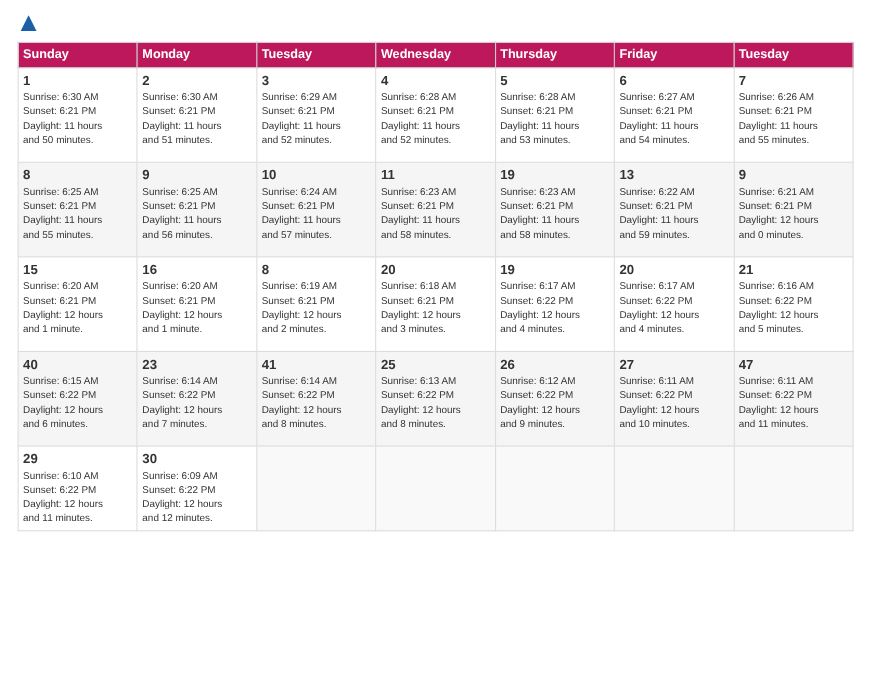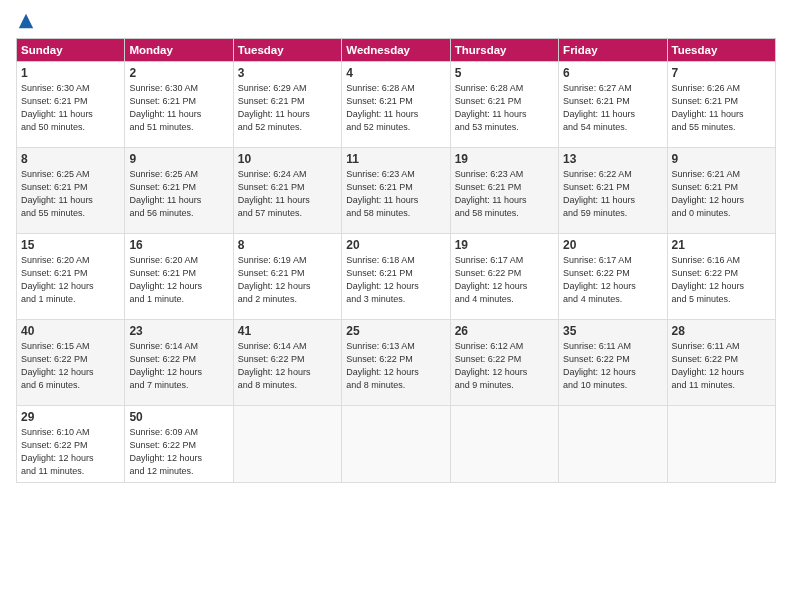--- a/index.html
+++ b/index.html
@@ -184,29 +184,29 @@
           <td><span class="day-num">40</span>
 <span class="day-info">Sunrise: 6:15 AM<br>Sunset: 6:22 PM<br>Daylight: 12 hours<br>and 6 minutes.</span></td>
           <td><span class="day-num">23</span>
 <span class="day-info">Sunrise: 6:14 AM<br>Sunset: 6:22 PM<br>Daylight: 12 hours<br>and 7 minutes.</span></td>
           <td><span class="day-num">41</span>
 <span class="day-info">Sunrise: 6:14 AM<br>Sunset: 6:22 PM<br>Daylight: 12 hours<br>and 8 minutes.</span></td>
           <td><span class="day-num">25</span>
 <span class="day-info">Sunrise: 6:13 AM<br>Sunset: 6:22 PM<br>Daylight: 12 hours<br>and 8 minutes.</span></td>
           <td><span class="day-num">26</span>
 <span class="day-info">Sunrise: 6:12 AM<br>Sunset: 6:22 PM<br>Daylight: 12 hours<br>and 9 minutes.</span></td>
-          <td><span class="day-num">35</span>
+          <td><span class="day-num">27</span>
 <span class="day-info">Sunrise: 6:11 AM<br>Sunset: 6:22 PM<br>Daylight: 12 hours<br>and 10 minutes.</span></td>
-          <td><span class="day-num">28</span>
+          <td><span class="day-num">47</span>
 <span class="day-info">Sunrise: 6:11 AM<br>Sunset: 6:22 PM<br>Daylight: 12 hours<br>and 11 minutes.</span></td>
         </tr>
         <tr class="last-row">
           <td><span class="day-num">29</span>
 <span class="day-info">Sunrise: 6:10 AM<br>Sunset: 6:22 PM<br>Daylight: 12 hours<br>and 11 minutes.</span></td>
-          <td><span class="day-num">50</span>
+          <td><span class="day-num">30</span>
 <span class="day-info">Sunrise: 6:09 AM<br>Sunset: 6:22 PM<br>Daylight: 12 hours<br>and 12 minutes.</span></td>
           <td class="empty-cell"></td>
           <td class="empty-cell"></td>
           <td class="empty-cell"></td>
           <td class="empty-cell"></td>
           <td class="empty-cell"></td>
         </tr>
       </tbody>
   </table>
 </div>

